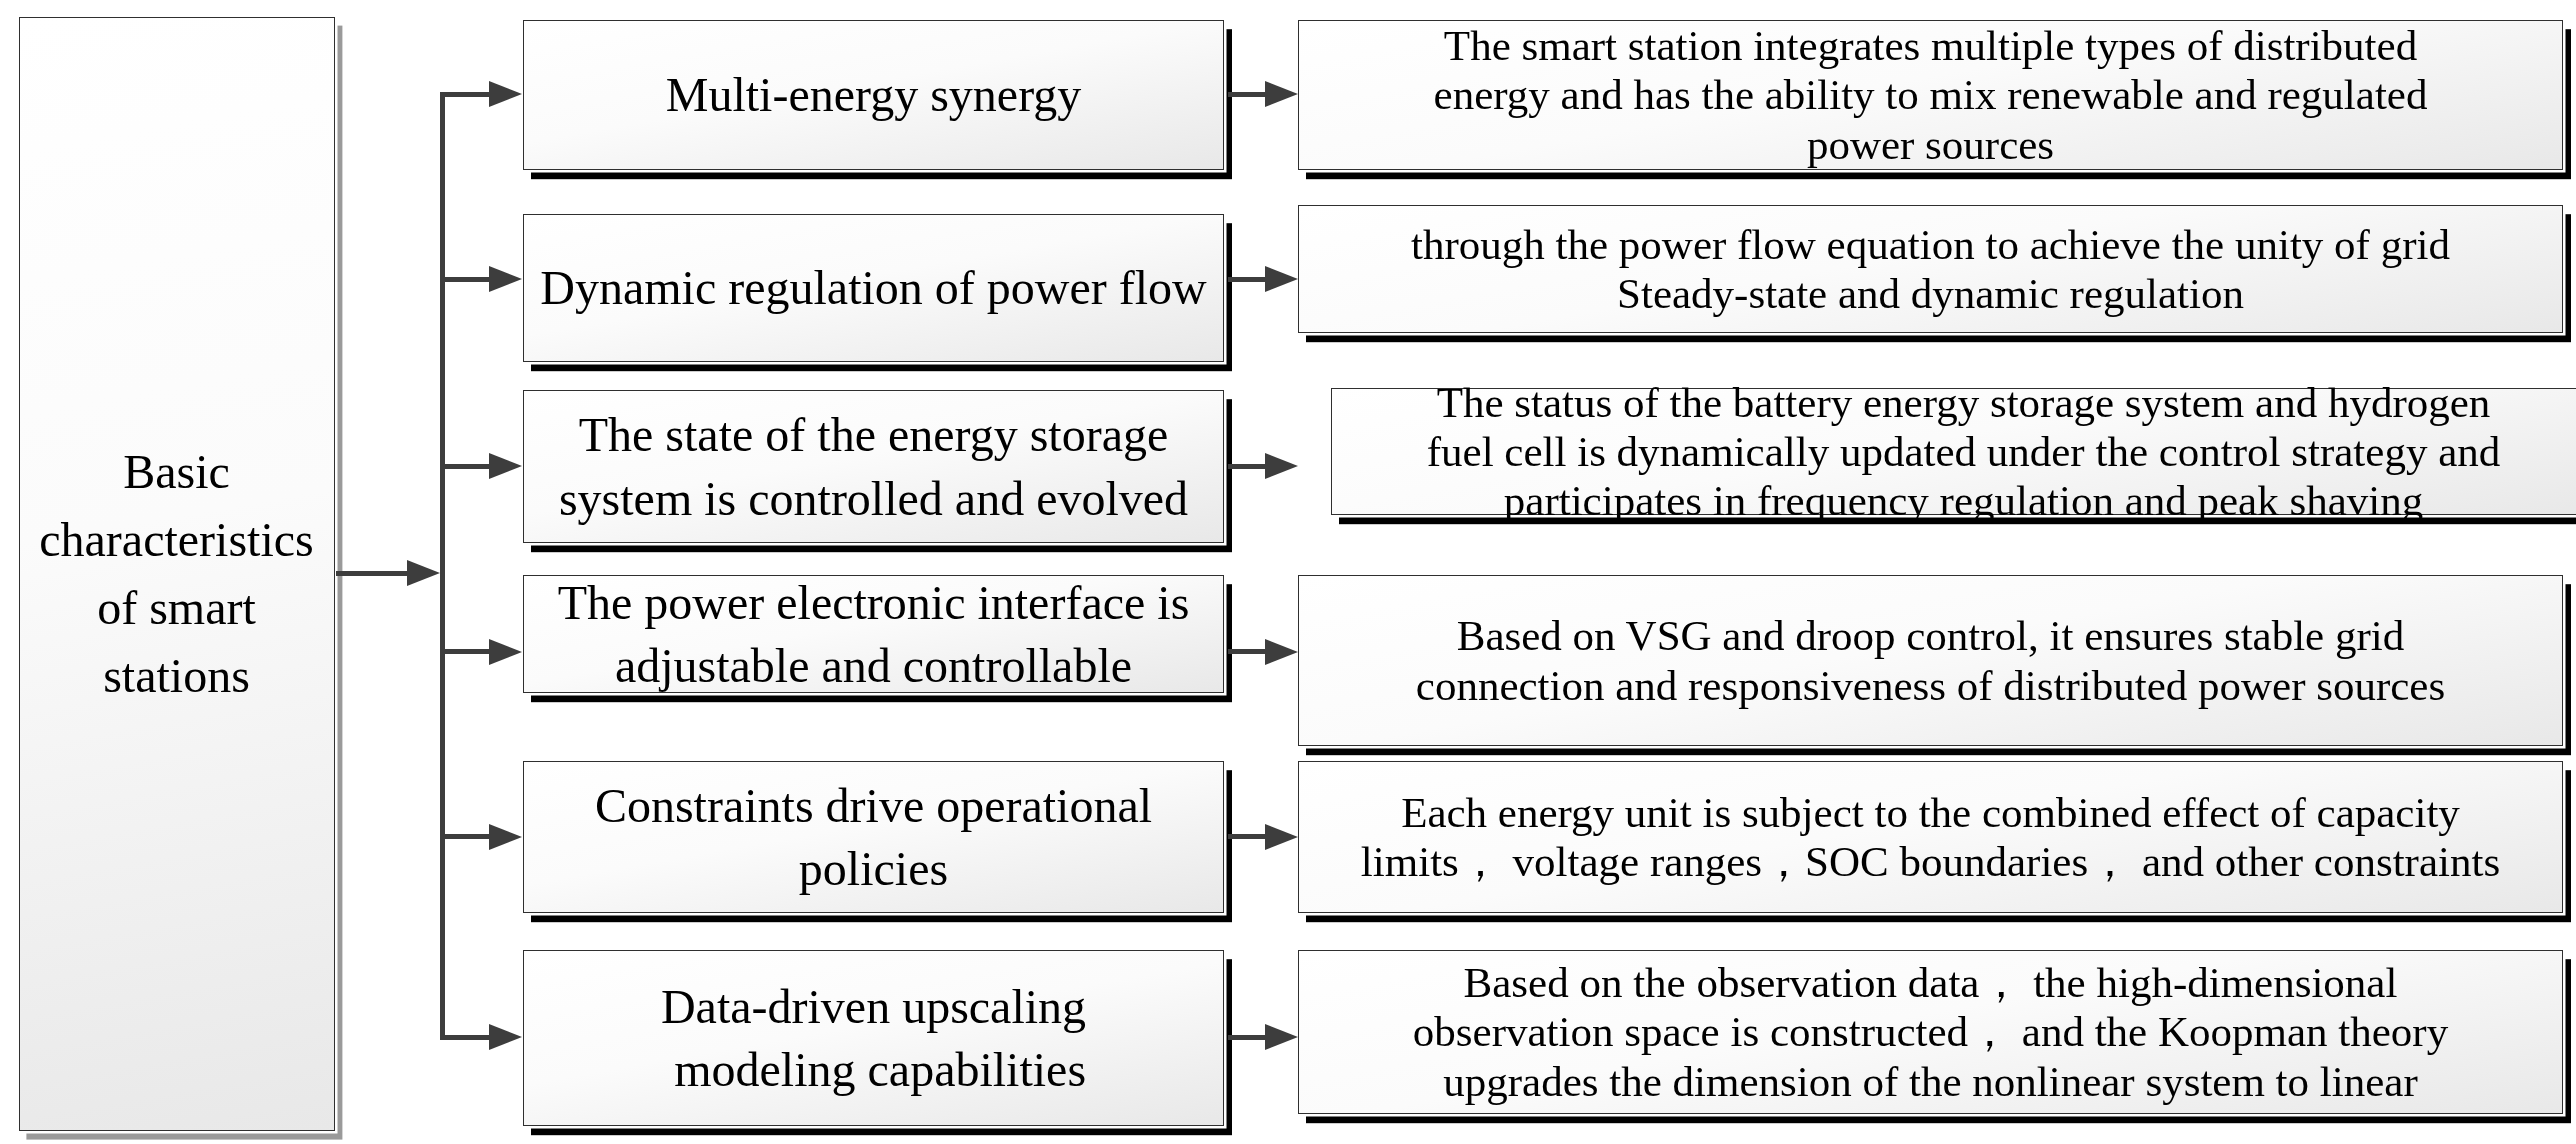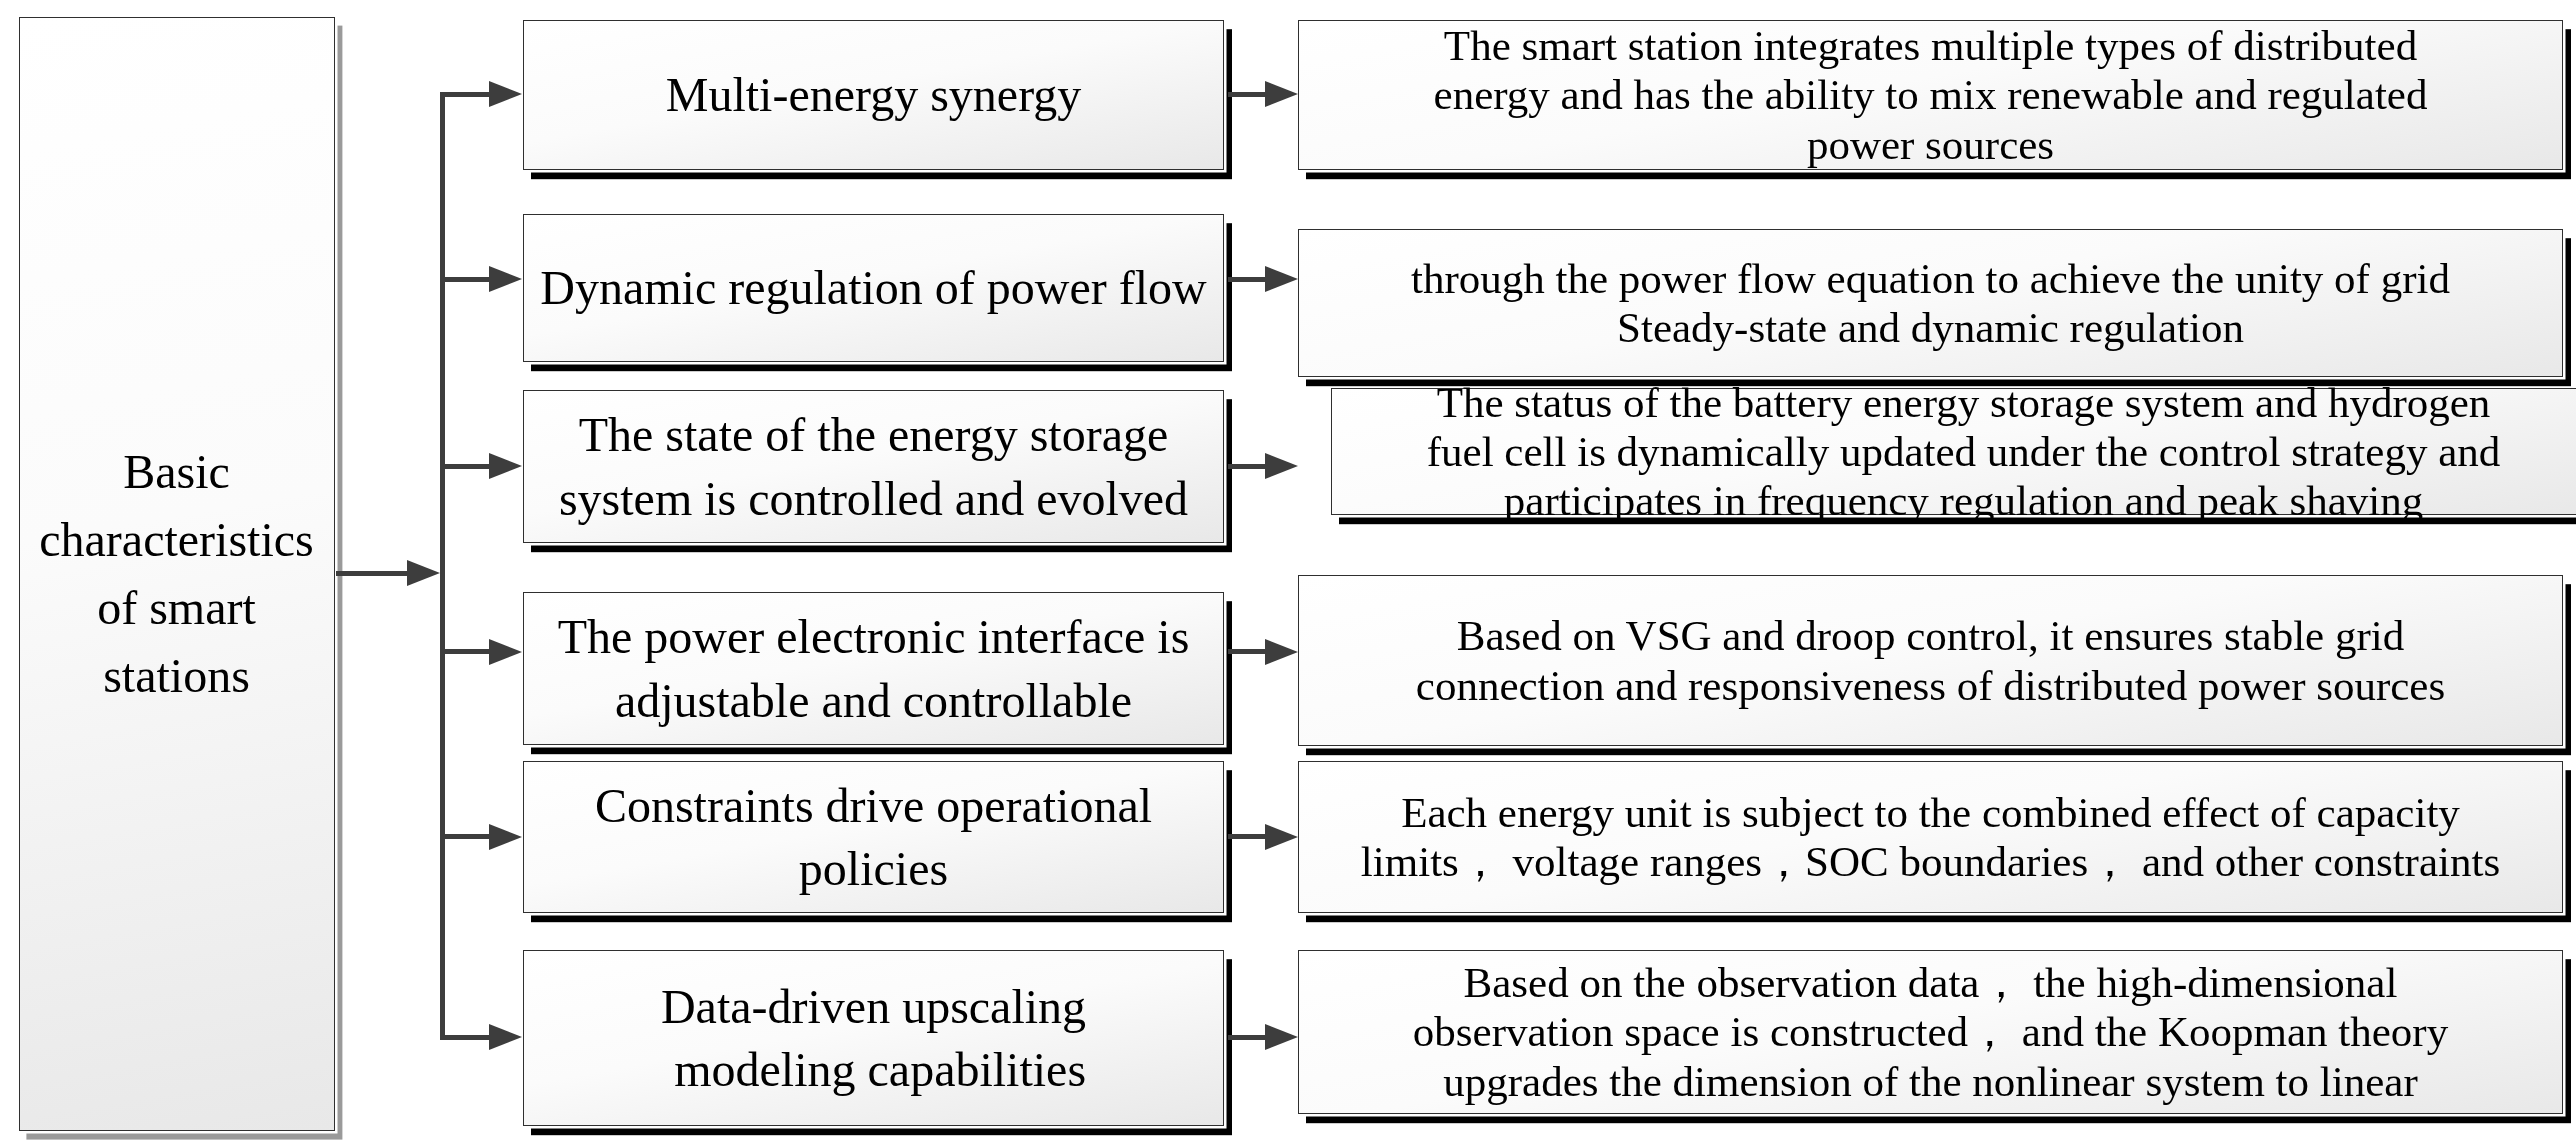--- a/index.html
+++ b/index.html
@@ -60,36 +60,36 @@
 <div class="arrowhead" style="left:1265px;top:81px;"></div>
 <div class="box desc-box" style="top:20px;height:150px;">The smart station integrates multiple types of distributed
 energy and has the ability to mix renewable and regulated
 power sources</div>
 
 <div class="hline" style="left:440px;top:277px;width:52px;"></div>
 <div class="arrowhead" style="left:489px;top:266px;"></div>
 <div class="box branch-box" style="top:214px;height:148px;">Dynamic regulation of power flow</div>
 <div class="hline" style="left:1228px;top:277px;width:39px;"></div>
 <div class="arrowhead" style="left:1265px;top:266px;"></div>
-<div class="box desc-box" style="top:205px;height:148px;margin-top:24px;">through the power flow equation to achieve the unity of grid
+<div class="box desc-box" style="top:205px;height:128px;">through the power flow equation to achieve the unity of grid
 Steady-state and dynamic regulation</div>
 
 <div class="hline" style="left:440px;top:464px;width:52px;"></div>
 <div class="arrowhead" style="left:489px;top:453px;"></div>
 <div class="box branch-box" style="top:390px;height:153px;">The state of the energy storage
 system is controlled and evolved</div>
 <div class="hline" style="left:1228px;top:464px;width:39px;"></div>
 <div class="arrowhead" style="left:1265px;top:453px;"></div>
 <div class="box desc-box" style="top:388px;height:127px;margin-left:33px;">The status of the battery energy storage system and hydrogen
 fuel cell is dynamically updated under the control strategy and
 participates in frequency regulation and peak shaving</div>
 
 <div class="hline" style="left:440px;top:649px;width:52px;"></div>
 <div class="arrowhead" style="left:489px;top:639px;"></div>
-<div class="box branch-box" style="top:592px;height:153px;">The power electronic interface is
+<div class="box branch-box" style="top:575px;height:118px;">The power electronic interface is
 adjustable and controllable</div>
 <div class="hline" style="left:1228px;top:649px;width:39px;"></div>
 <div class="arrowhead" style="left:1265px;top:639px;"></div>
 <div class="box desc-box" style="top:575px;height:171px;">Based on VSG and droop control, it ensures stable grid
 connection and responsiveness of distributed power sources</div>
 
 <div class="hline" style="left:440px;top:834px;width:52px;"></div>
 <div class="arrowhead" style="left:489px;top:824px;"></div>
 <div class="box branch-box" style="top:761px;height:152px;">Constraints drive operational
 policies</div>

